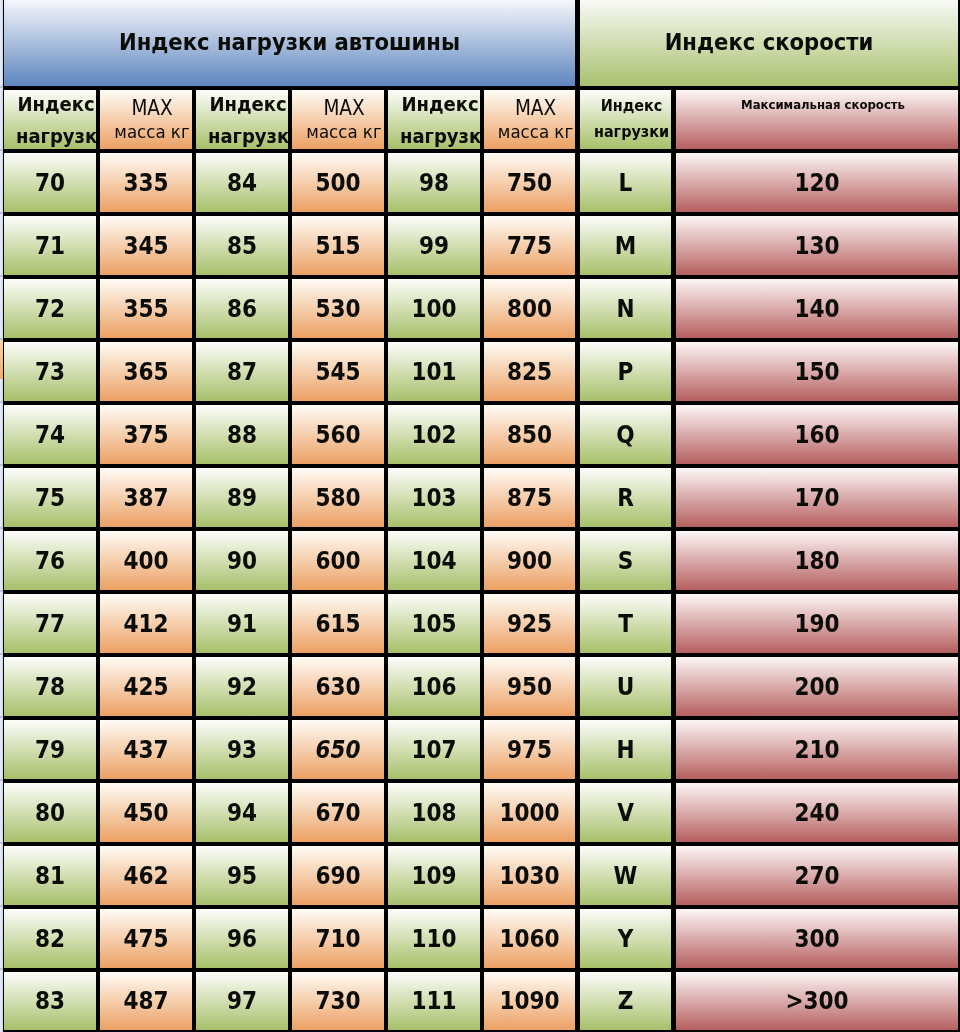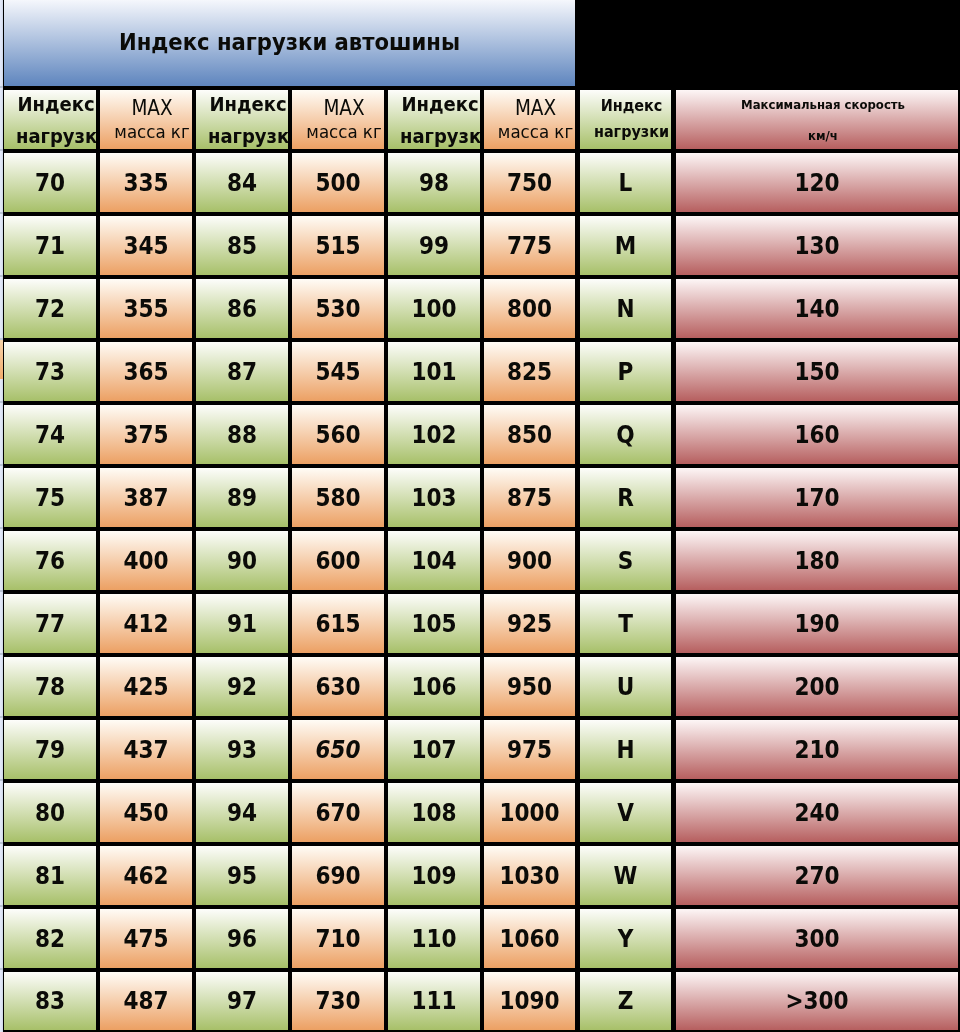--- a/index.html
+++ b/index.html
@@ -25,20 +25,21 @@
   .hline{position:absolute;left:12px;right:0;text-align:center;height:22px;line-height:22px;}
 </style>
 </head>
 <body>
 
 <div id="page">
 <div style="position:absolute;left:0px;top:0px;width:3px;height:1032px;background:linear-gradient(to right,#e4eafa 0%,#dde4f4 55%,#ccd6e6 100%);"></div>
 <div style="position:absolute;left:0px;top:338px;width:3px;height:41px;background:linear-gradient(to bottom,#f7d6ad,#f2ac6c);"></div>
 <div style="position:absolute;left:0px;top:86px;width:3px;height:2px;background:#b9c3d4;"></div><div style="position:absolute;left:0px;top:149px;width:3px;height:2px;background:#b9c3d4;"></div><div style="position:absolute;left:0px;top:212px;width:3px;height:2px;background:#b9c3d4;"></div><div style="position:absolute;left:0px;top:275px;width:3px;height:2px;background:#b9c3d4;"></div><div style="position:absolute;left:0px;top:338px;width:3px;height:2px;background:#b9c3d4;"></div><div style="position:absolute;left:0px;top:401px;width:3px;height:2px;background:#b9c3d4;"></div><div style="position:absolute;left:0px;top:464px;width:3px;height:2px;background:#b9c3d4;"></div><div style="position:absolute;left:0px;top:527px;width:3px;height:2px;background:#b9c3d4;"></div><div style="position:absolute;left:0px;top:590px;width:3px;height:2px;background:#b9c3d4;"></div><div style="position:absolute;left:0px;top:653px;width:3px;height:2px;background:#b9c3d4;"></div><div style="position:absolute;left:0px;top:716px;width:3px;height:2px;background:#b9c3d4;"></div><div style="position:absolute;left:0px;top:779px;width:3px;height:2px;background:#b9c3d4;"></div><div style="position:absolute;left:0px;top:842px;width:3px;height:2px;background:#b9c3d4;"></div><div style="position:absolute;left:0px;top:905px;width:3px;height:2px;background:#b9c3d4;"></div><div style="position:absolute;left:0px;top:968px;width:3px;height:2px;background:#b9c3d4;"></div>
 <div class="cell hb ttl" style="left:4px;top:0px;width:571px;height:86px;">Индекс нагрузки автошины</div>
+<div class="cell hg ttl" style="left:580px;top:0px;width:378px;height:86px;">Индекс скорости</div>
 <div class="cell g1" style="left:4px;top:90px;width:92px;height:59px;">
       <span class="hline h-lg" style="top:3px;">Индекс</span>
       <span class="hline h-lg" style="top:35px;">нагрузк</span>
     </div>
 <div class="cell o1" style="left:100px;top:90px;width:92px;height:59px;">
       <span class="hline h-mx1" style="top:7px;">MAX</span>
       <span class="hline h-sm" style="top:31px;">масса кг</span>
     </div>
 <div class="cell g1" style="left:196px;top:90px;width:92px;height:59px;">
       <span class="hline h-lg" style="top:3px;">Индекс</span>
@@ -55,21 +56,20 @@
 <div class="cell o1" style="left:484px;top:90px;width:91px;height:59px;">
       <span class="hline h-mx1" style="top:7px;">MAX</span>
       <span class="hline h-sm" style="top:31px;">масса кг</span>
     </div>
 <div class="cell g1" style="left:580px;top:90px;width:91px;height:59px;">
       <span class="hline h-sp" style="top:5px;">Индекс</span>
       <span class="hline h-sp" style="top:31px;">нагрузки</span>
     </div>
 <div class="cell p1" style="left:676px;top:90px;width:282px;height:59px;">
       <span class="hline h-mx" style="top:4px;">Максимальная скорость</span>
-      <span class="hline h-mx" style="top:35px;">км/ч</span>
     </div>
 <div class="trow"><div class="cell g1 val" style="left:4px;top:153px;width:92px;height:59px;">70</div><div class="cell o1 val" style="left:100px;top:153px;width:92px;height:59px;">335</div><div class="cell g1 val" style="left:196px;top:153px;width:92px;height:59px;">84</div><div class="cell o1 val" style="left:292px;top:153px;width:92px;height:59px;">500</div><div class="cell g1 val" style="left:388px;top:153px;width:92px;height:59px;">98</div><div class="cell o1 val" style="left:484px;top:153px;width:91px;height:59px;">750</div><div class="cell g1 val" style="left:580px;top:153px;width:91px;height:59px;">L</div><div class="cell p1 val" style="left:676px;top:153px;width:282px;height:59px;">120</div></div>
 <div class="trow"><div class="cell g1 val" style="left:4px;top:216px;width:92px;height:59px;">71</div><div class="cell o1 val" style="left:100px;top:216px;width:92px;height:59px;">345</div><div class="cell g1 val" style="left:196px;top:216px;width:92px;height:59px;">85</div><div class="cell o1 val" style="left:292px;top:216px;width:92px;height:59px;">515</div><div class="cell g1 val" style="left:388px;top:216px;width:92px;height:59px;">99</div><div class="cell o1 val" style="left:484px;top:216px;width:91px;height:59px;">775</div><div class="cell g1 val" style="left:580px;top:216px;width:91px;height:59px;">M</div><div class="cell p1 val" style="left:676px;top:216px;width:282px;height:59px;">130</div></div>
 <div class="trow"><div class="cell g1 val" style="left:4px;top:279px;width:92px;height:59px;">72</div><div class="cell o1 val" style="left:100px;top:279px;width:92px;height:59px;">355</div><div class="cell g1 val" style="left:196px;top:279px;width:92px;height:59px;">86</div><div class="cell o1 val" style="left:292px;top:279px;width:92px;height:59px;">530</div><div class="cell g1 val" style="left:388px;top:279px;width:92px;height:59px;">100</div><div class="cell o1 val" style="left:484px;top:279px;width:91px;height:59px;">800</div><div class="cell g1 val" style="left:580px;top:279px;width:91px;height:59px;">N</div><div class="cell p1 val" style="left:676px;top:279px;width:282px;height:59px;">140</div></div>
 <div class="trow"><div class="cell g1 val" style="left:4px;top:342px;width:92px;height:59px;">73</div><div class="cell o1 val" style="left:100px;top:342px;width:92px;height:59px;">365</div><div class="cell g1 val" style="left:196px;top:342px;width:92px;height:59px;">87</div><div class="cell o1 val" style="left:292px;top:342px;width:92px;height:59px;">545</div><div class="cell g1 val" style="left:388px;top:342px;width:92px;height:59px;">101</div><div class="cell o1 val" style="left:484px;top:342px;width:91px;height:59px;">825</div><div class="cell g1 val" style="left:580px;top:342px;width:91px;height:59px;">P</div><div class="cell p1 val" style="left:676px;top:342px;width:282px;height:59px;">150</div></div>
 <div class="trow"><div class="cell g1 val" style="left:4px;top:405px;width:92px;height:59px;">74</div><div class="cell o1 val" style="left:100px;top:405px;width:92px;height:59px;">375</div><div class="cell g1 val" style="left:196px;top:405px;width:92px;height:59px;">88</div><div class="cell o1 val" style="left:292px;top:405px;width:92px;height:59px;">560</div><div class="cell g1 val" style="left:388px;top:405px;width:92px;height:59px;">102</div><div class="cell o1 val" style="left:484px;top:405px;width:91px;height:59px;">850</div><div class="cell g1 val" style="left:580px;top:405px;width:91px;height:59px;">Q</div><div class="cell p1 val" style="left:676px;top:405px;width:282px;height:59px;">160</div></div>
 <div class="trow"><div class="cell g1 val" style="left:4px;top:468px;width:92px;height:59px;">75</div><div class="cell o1 val" style="left:100px;top:468px;width:92px;height:59px;">387</div><div class="cell g1 val" style="left:196px;top:468px;width:92px;height:59px;">89</div><div class="cell o1 val" style="left:292px;top:468px;width:92px;height:59px;">580</div><div class="cell g1 val" style="left:388px;top:468px;width:92px;height:59px;">103</div><div class="cell o1 val" style="left:484px;top:468px;width:91px;height:59px;">875</div><div class="cell g1 val" style="left:580px;top:468px;width:91px;height:59px;">R</div><div class="cell p1 val" style="left:676px;top:468px;width:282px;height:59px;">170</div></div>
 <div class="trow"><div class="cell g1 val" style="left:4px;top:531px;width:92px;height:59px;">76</div><div class="cell o1 val" style="left:100px;top:531px;width:92px;height:59px;">400</div><div class="cell g1 val" style="left:196px;top:531px;width:92px;height:59px;">90</div><div class="cell o1 val" style="left:292px;top:531px;width:92px;height:59px;">600</div><div class="cell g1 val" style="left:388px;top:531px;width:92px;height:59px;">104</div><div class="cell o1 val" style="left:484px;top:531px;width:91px;height:59px;">900</div><div class="cell g1 val" style="left:580px;top:531px;width:91px;height:59px;">S</div><div class="cell p1 val" style="left:676px;top:531px;width:282px;height:59px;">180</div></div>
 <div class="trow"><div class="cell g1 val" style="left:4px;top:594px;width:92px;height:59px;">77</div><div class="cell o1 val" style="left:100px;top:594px;width:92px;height:59px;">412</div><div class="cell g1 val" style="left:196px;top:594px;width:92px;height:59px;">91</div><div class="cell o1 val" style="left:292px;top:594px;width:92px;height:59px;">615</div><div class="cell g1 val" style="left:388px;top:594px;width:92px;height:59px;">105</div><div class="cell o1 val" style="left:484px;top:594px;width:91px;height:59px;">925</div><div class="cell g1 val" style="left:580px;top:594px;width:91px;height:59px;">T</div><div class="cell p1 val" style="left:676px;top:594px;width:282px;height:59px;">190</div></div>
 <div class="trow"><div class="cell g1 val" style="left:4px;top:657px;width:92px;height:59px;">78</div><div class="cell o1 val" style="left:100px;top:657px;width:92px;height:59px;">425</div><div class="cell g1 val" style="left:196px;top:657px;width:92px;height:59px;">92</div><div class="cell o1 val" style="left:292px;top:657px;width:92px;height:59px;">630</div><div class="cell g1 val" style="left:388px;top:657px;width:92px;height:59px;">106</div><div class="cell o1 val" style="left:484px;top:657px;width:91px;height:59px;">950</div><div class="cell g1 val" style="left:580px;top:657px;width:91px;height:59px;">U</div><div class="cell p1 val" style="left:676px;top:657px;width:282px;height:59px;">200</div></div>

